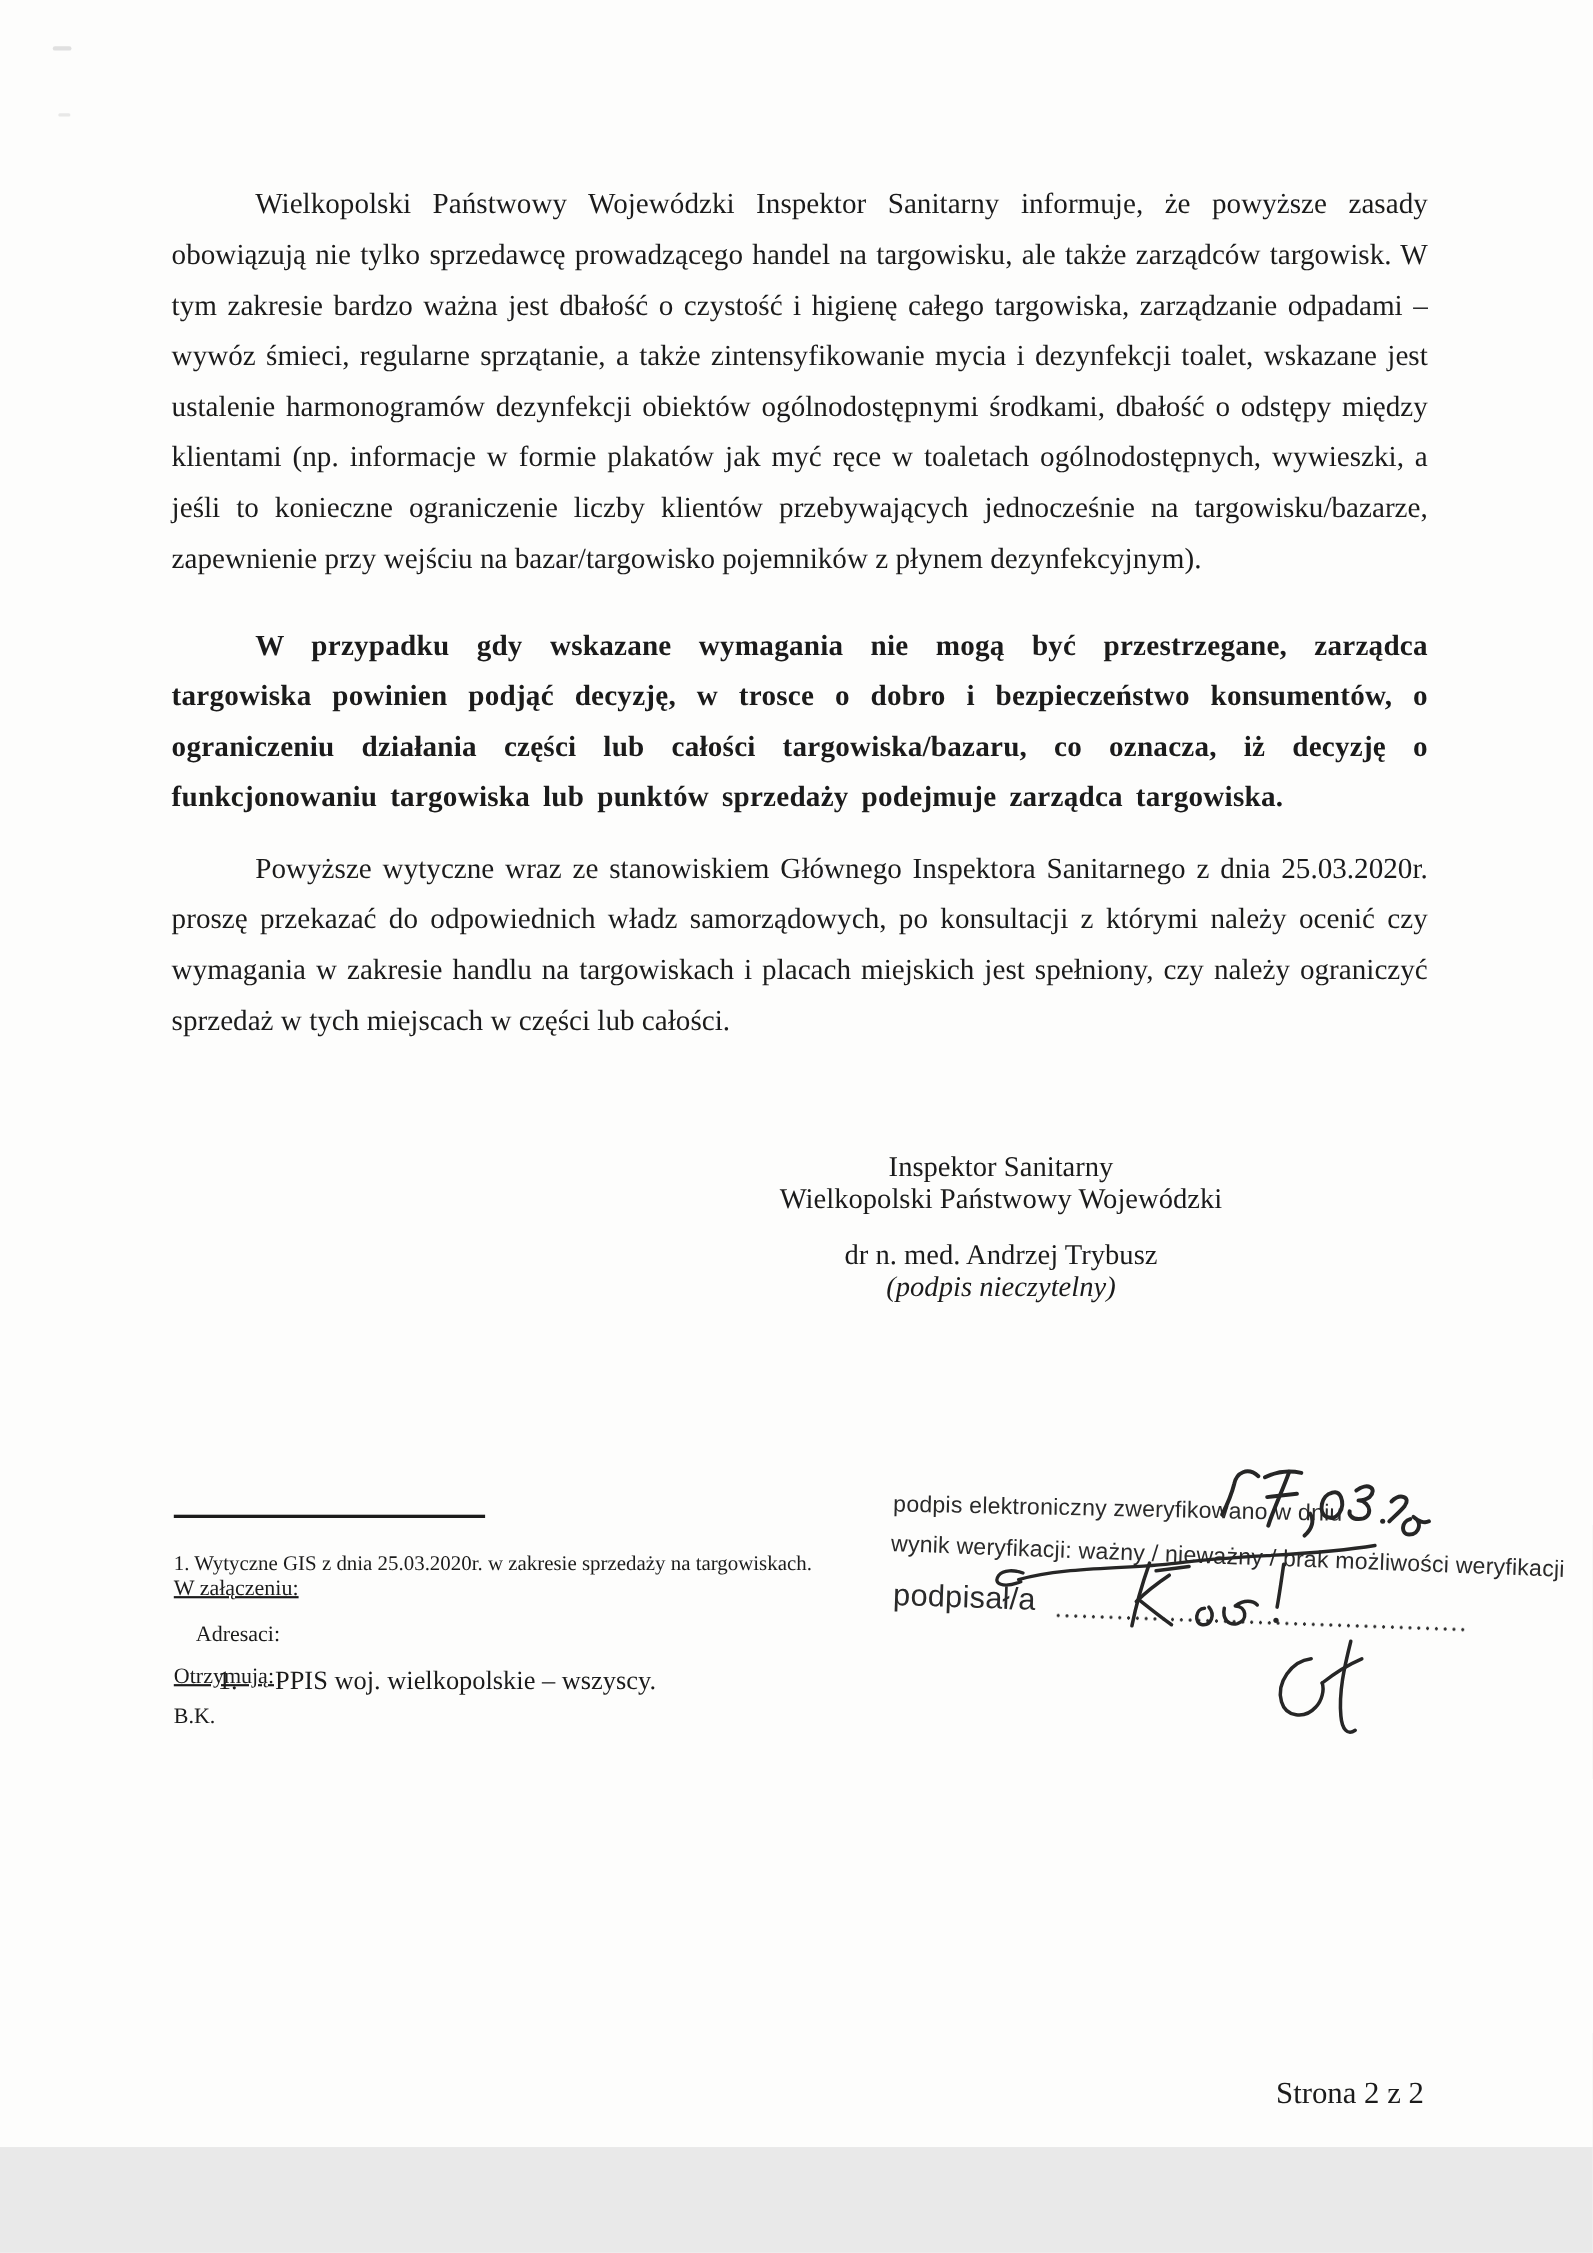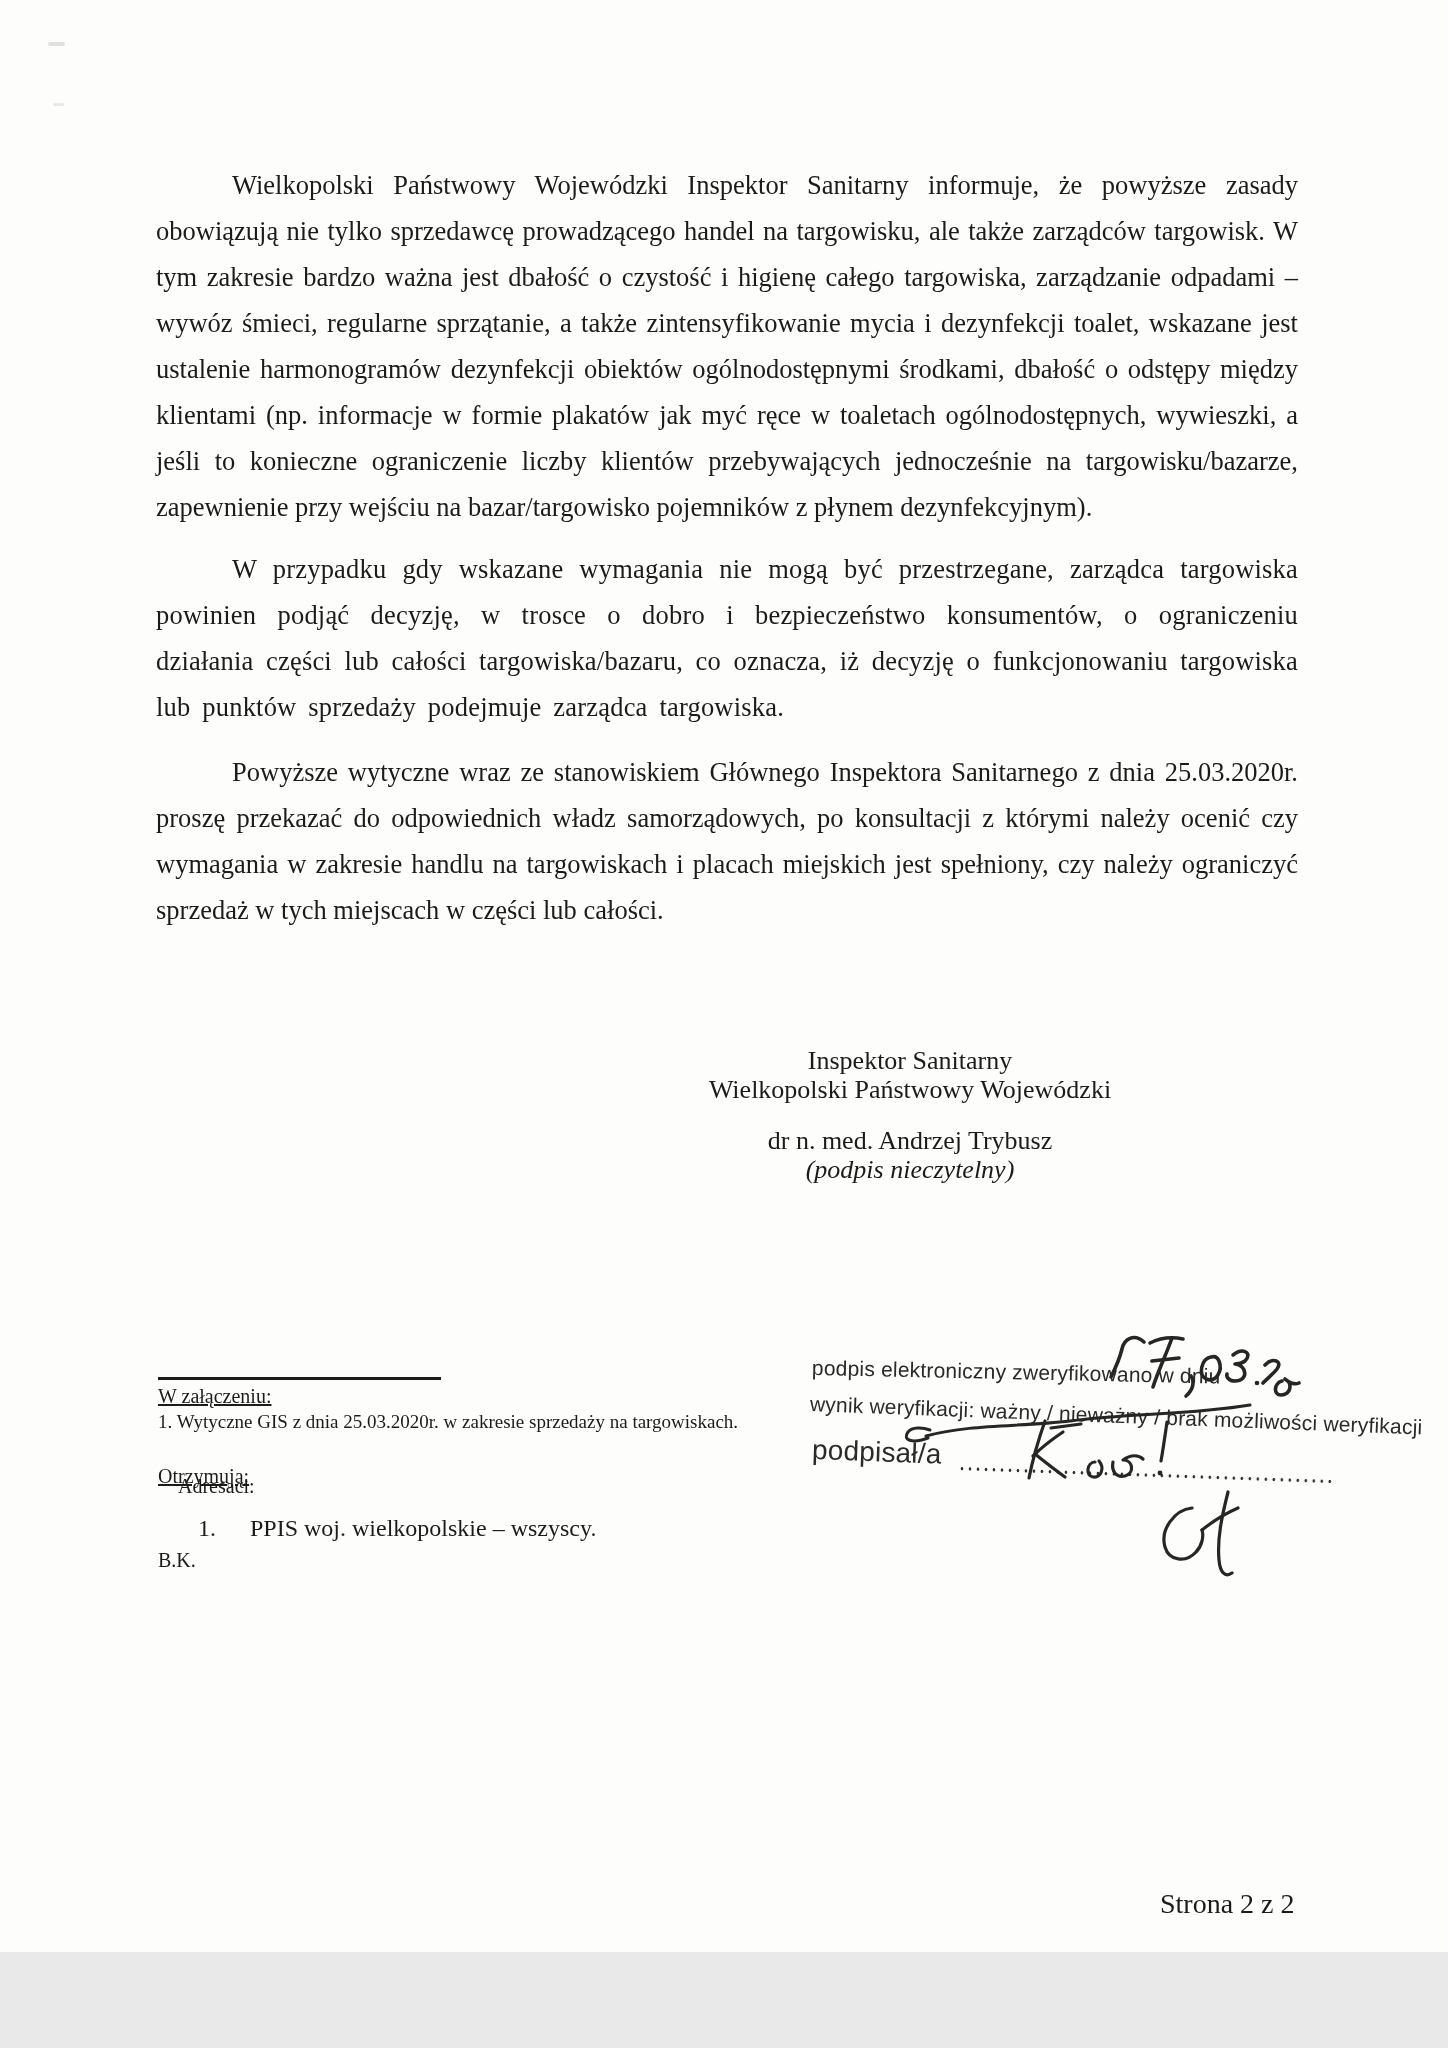--- a/index.html
+++ b/index.html
@@ -13,21 +13,21 @@
     font-family:"Liberation Serif", serif;
     color:#1b1b1b;
   }
   
   .body-text{
     position:absolute;left:156px;top:162px;width:1142px;
     font-size:26.5px;line-height:46px;
     text-align:justify;
   }
   .body-text p{margin:0;text-indent:76px;}
-  .body-text p.p2{margin-top:16px;font-weight:normal;word-spacing:5px;letter-spacing:.2px;}
+  .body-text p.p2{margin-top:33px;font-weight:bold;word-spacing:5px;letter-spacing:.2px;}
   .body-text p.p3{margin-top:19px;}
   
   .sig-block{
     position:absolute;left:685px;top:1046px;width:450px;
     text-align:center;font-size:26px;line-height:29px;
   }
   .sig-block .it{font-style:italic;}
   .sig-block .gap{height:22px;}
   
   .stamp-line{
@@ -43,21 +43,21 @@
     position:absolute;left:958px;top:1466px;width:378px;height:5px;
     background-image:radial-gradient(circle,#2e2e2e 1.3px,transparent 1.6px);
     background-size:8px 5px;background-repeat:repeat-x;
     transform:rotate(2deg);transform-origin:left center;
   }
   .hand{position:absolute;}
   .hand path{fill:none;stroke:#262626;stroke-linecap:round;stroke-linejoin:round;}
   
   .rule{position:absolute;left:158px;top:1377px;width:283px;height:3px;background:#1b1b1b;}
   .foot{position:absolute;font-size:20px;line-height:24px;white-space:nowrap;}
-  .foot.u{text-decoration:underline;}
+  .foot.u{text-decoration:underline;margin-top:48px;}
   .att-item{font-size:19px;}
   .recip-row{position:absolute;font-size:24px;white-space:nowrap;}
   .recip-num{display:inline-block;width:52px;}
   .page-num{position:absolute;left:1160px;top:1888px;font-size:28px;}
   
   .artifact{position:absolute;background:#c9c9c9;border-radius:2px;}
   .a1{left:48px;top:42px;width:17px;height:4px;opacity:.55;}
   .a2{left:53px;top:103px;width:11px;height:3px;opacity:.4;}
 </style>
 </head>

